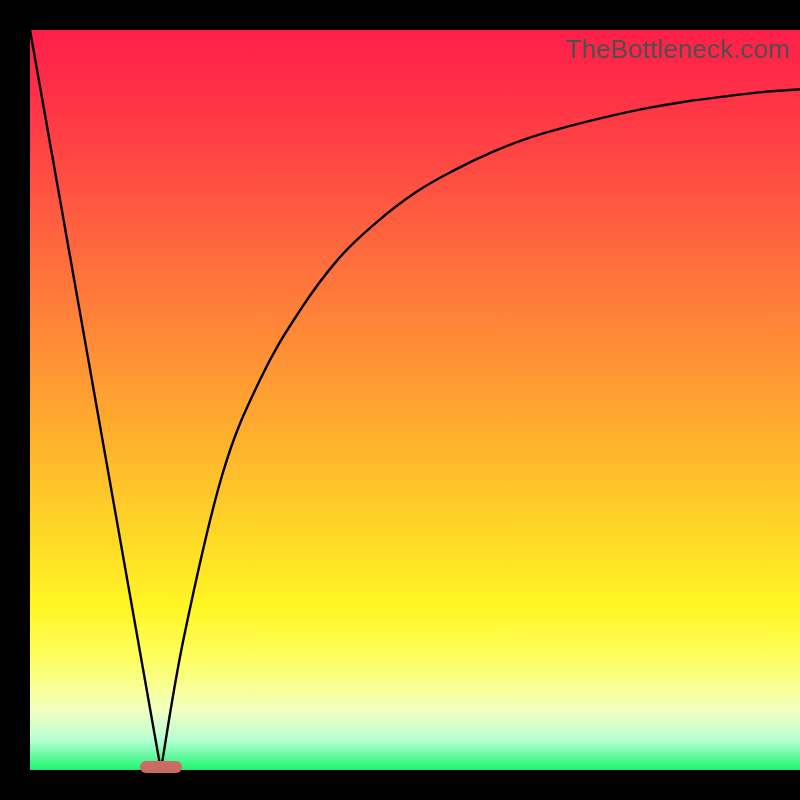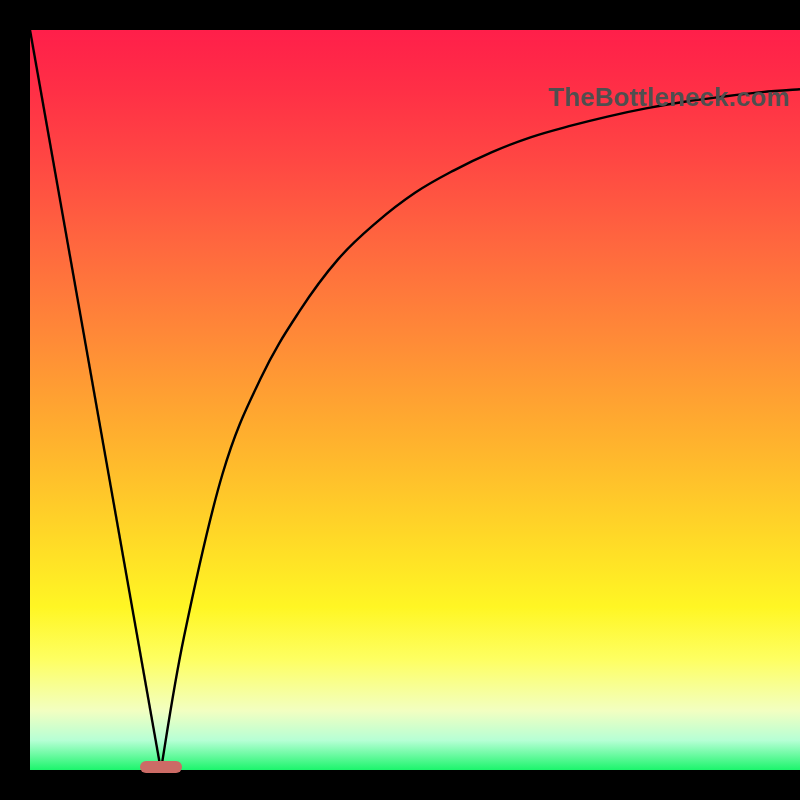--- a/index.html
+++ b/index.html
@@ -39,24 +39,23 @@
       #b6ffd5 96%,
       #1cf56c 100%
     );
   }
   .watermark {
     position: absolute;
     top: 4px;
     right: 10px;
     color: #4f4f4f;
     font-size: 26px;
-    font-weight: bold;
+    font-weight: normal;
     letter-spacing: 0.1px;
     z-index: 5;
-    margin-top: 48px;
   }
   .curve-svg {
     position: absolute;
     left: 0;
     top: 0;
     width: 770px;
     height: 740px;
   }
   .marker {
     position: absolute;

